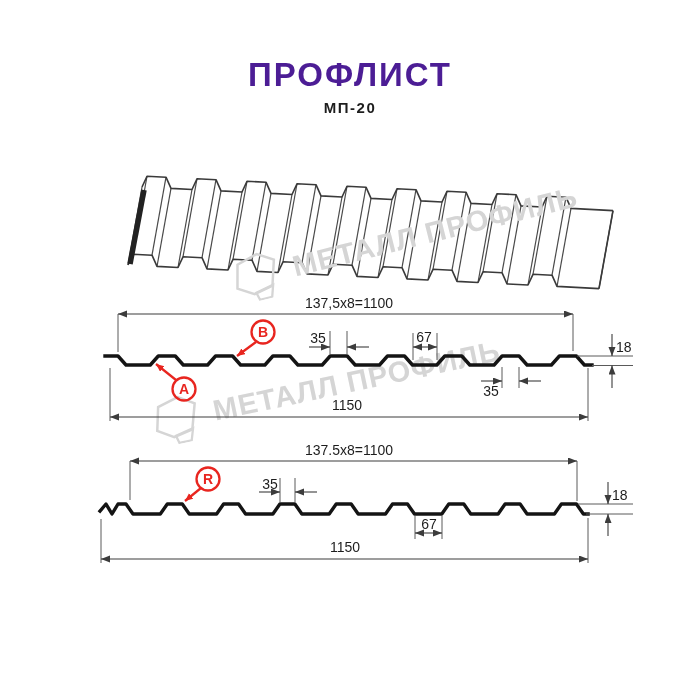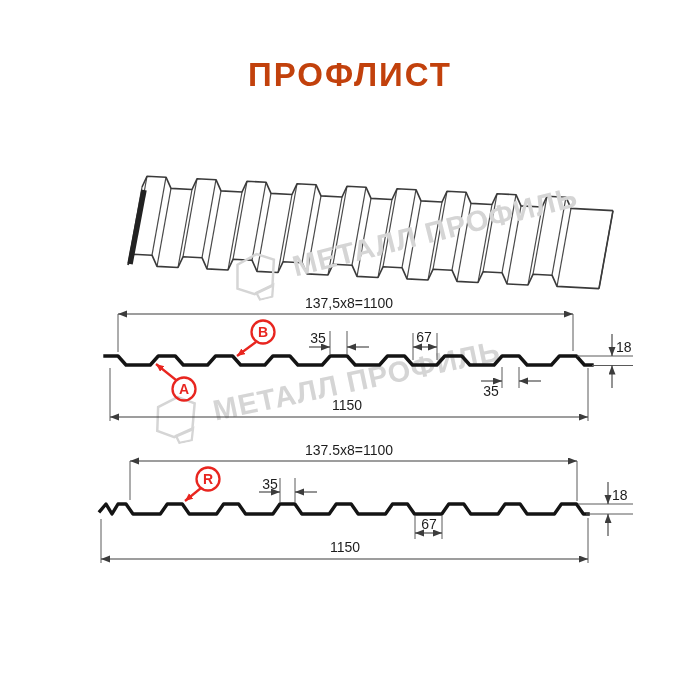--- a/index.html
+++ b/index.html
@@ -1,19 +1,19 @@
 <!DOCTYPE html>
 <html><head>
 <meta charset="utf-8">
 <style>
   html,body{margin:0;padding:0;background:#ffffff;}
   .stage{position:relative;width:700px;height:700px;background:#fff;overflow:hidden;
          font-family:"Liberation Sans",sans-serif;}
   .title{position:absolute;left:0;right:0;top:56px;text-align:center;
-         font-size:33px;font-weight:bold;letter-spacing:2px;color:#c2410c;}
+         font-size:33px;font-weight:bold;letter-spacing:2px;color:#4c1d95;}
   .subtitle{position:absolute;left:0;right:0;top:99px;text-align:center;
          font-size:15px;font-weight:bold;letter-spacing:1.5px;color:#1d1d1d;}
   .footer{position:absolute;left:0;right:0;top:617px;text-align:center;
          font-size:15.5px;font-weight:bold;letter-spacing:1.2px;color:#474747;}
   .wm{position:absolute;display:flex;align-items:center;gap:9px;white-space:nowrap;
       color:#d5d5d5;font-weight:bold;z-index:1;transform-origin:0 50%;}
   .wm .wmtext{font-size:29px;letter-spacing:1px;}
   #wm1{left:228px;top:258px;transform:rotate(-14deg);}
   #wm2{left:148px;top:400px;transform:rotate(-12deg);}
   svg.layer{position:absolute;left:0;top:0;}
@@ -216,13 +216,14 @@
       <g>
         <line class="extline" x1="101" y1="519" x2="101" y2="563"></line>
         <line class="extline" x1="588" y1="518" x2="588" y2="563"></line>
         <line class="dimline" x1="101" y1="559" x2="588" y2="559" marker-start="url(#ahs)" marker-end="url(#ah)"></line>
         <text class="dimtxt" x="345" y="552" text-anchor="middle">1150</text>
       </g>
     </g>
   </svg>
 
   <div class="title" style="z-index:3;">ПРОФЛИСТ</div>
+  <div class="subtitle" style="z-index:3;">МП-20</div>
 </div>
 
 </body></html>

